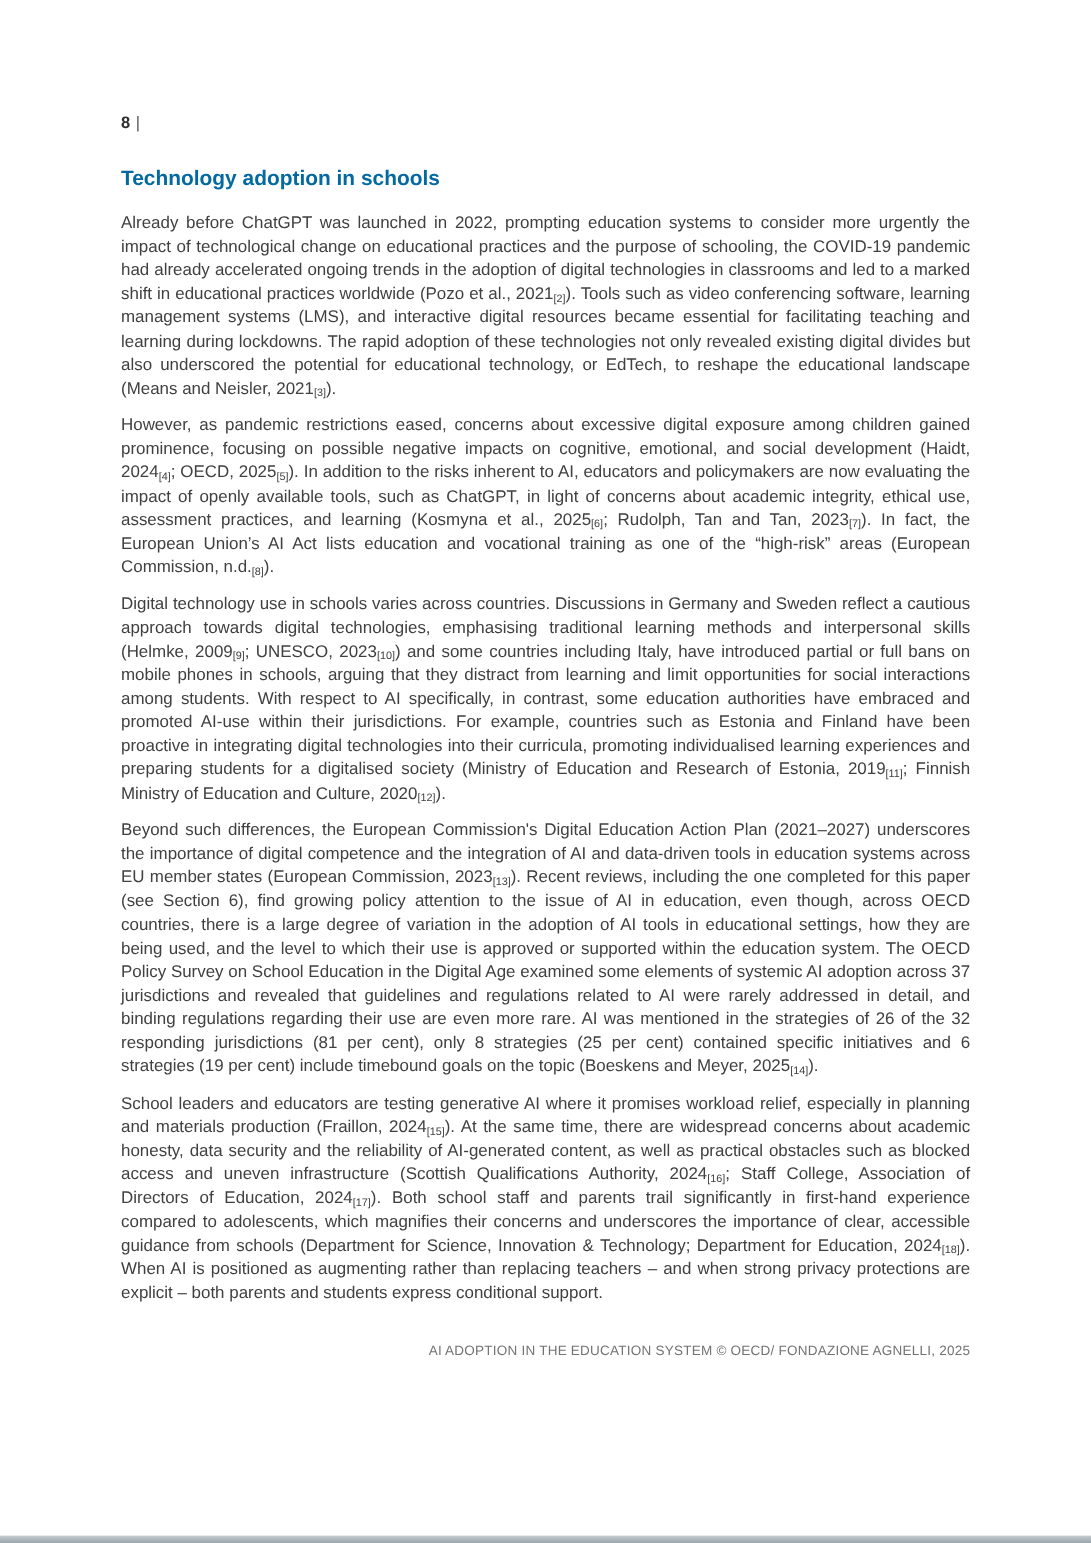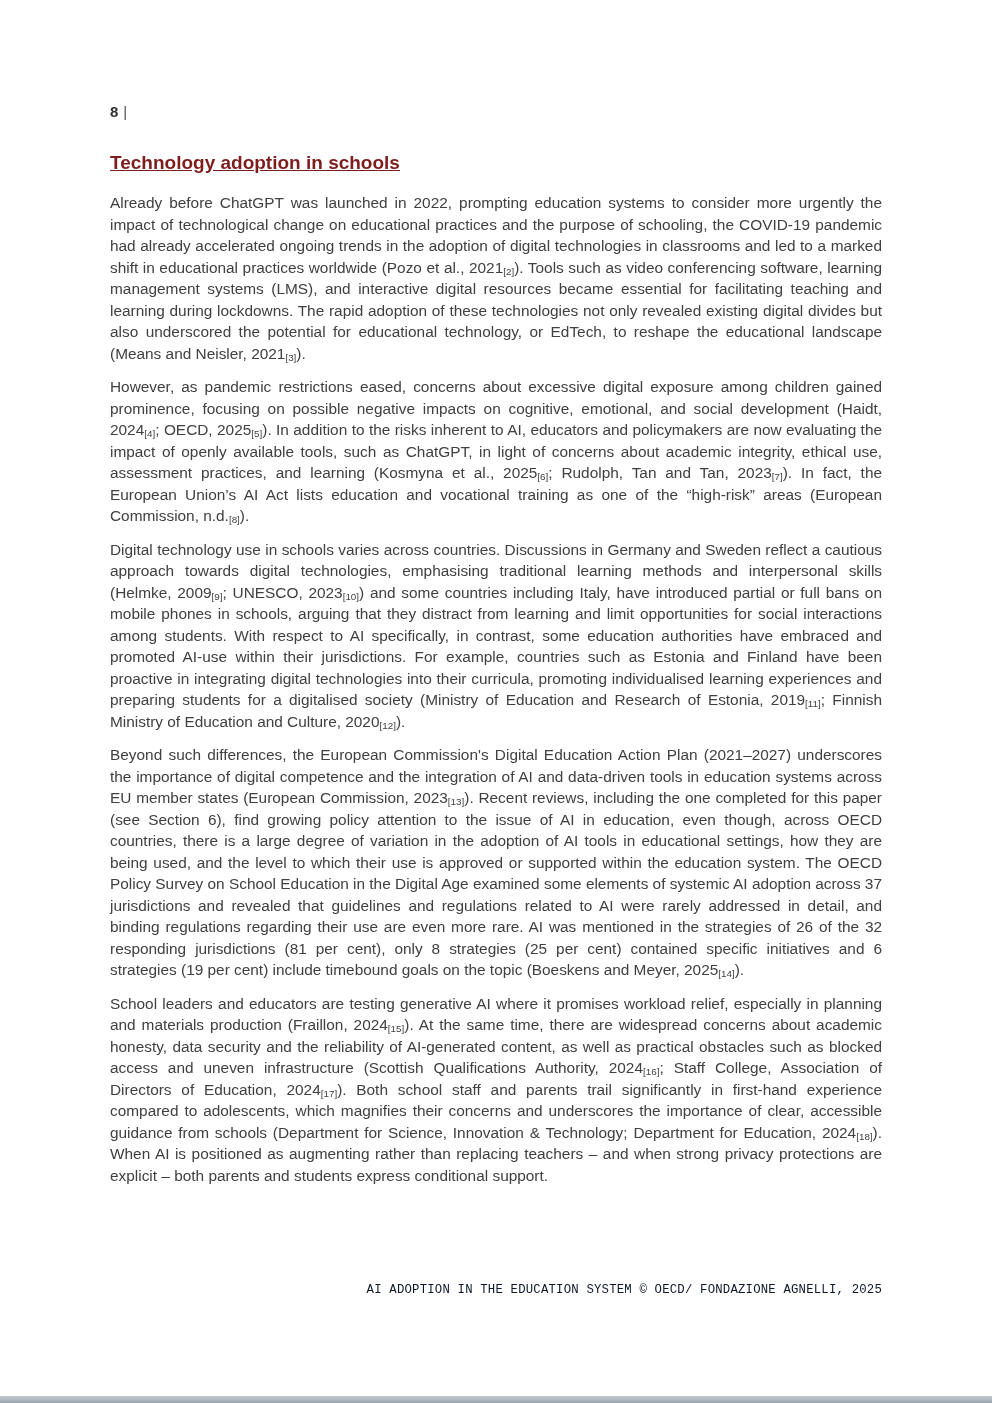--- a/index.html
+++ b/index.html
@@ -31,48 +31,46 @@
   }
   .page-num-sep {
     font-weight: normal;
     color: #555555;
     margin-left: 5px;
   }
   h1.section-heading {
     font-size: 19px;
     line-height: 24px;
     font-weight: bold;
-    color: #7f1d1d;
+    color: #0369a1;
     margin: 0 0 17px 0;
-    text-decoration: underline;
   }
   .body-text {
     width: 772px;
   }
   p.para {
     font-size: 15.4px;
     line-height: 21.5px;
     margin: 12px 0 11px 0;
     text-align: justify;
     color: #404040;
   }
   sub.cite {
     font-size: 64%;
     line-height: 0;
     vertical-align: -0.25em;
   }
   .page-footer {
     position: absolute;
-    top: 1283px;
+    top: 1221px;
     right: 110px;
     font-size: 12.3px;
     letter-spacing: 0.2px;
-    color: #0f172a;
+    color: #737373;
     white-space: nowrap;
-    font-family: Liberation Mono, monospace;
   }
   .page-edge {
     position: absolute;
     left: 0;
     bottom: 0;
     width: 100%;
     height: 7px;
     background: linear-gradient(to bottom, #c6ccd1, #98a3ab);
   }
 </style>

